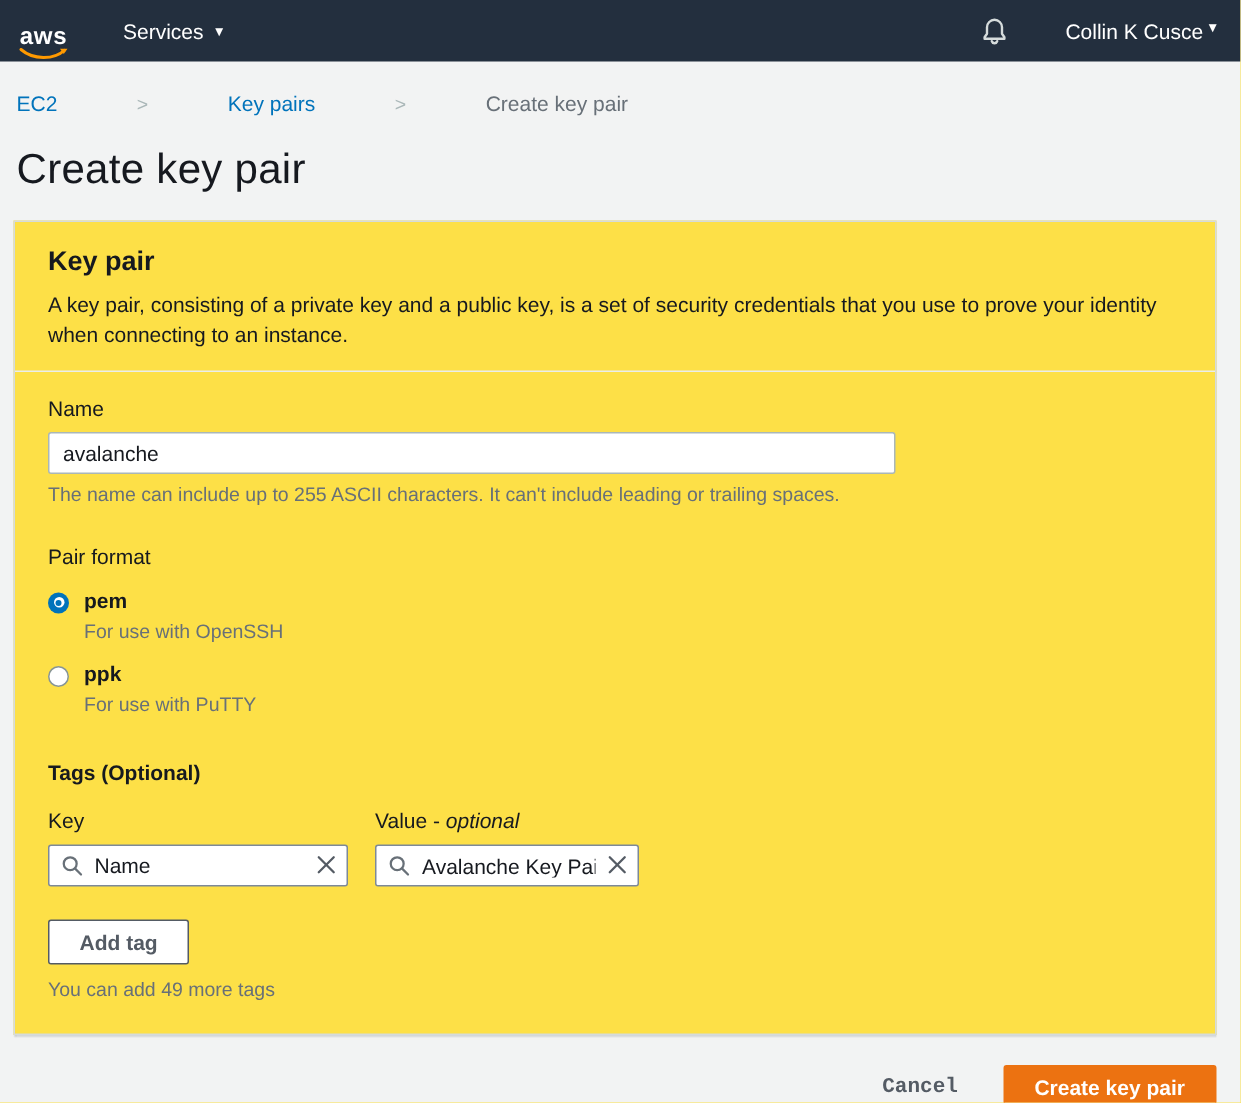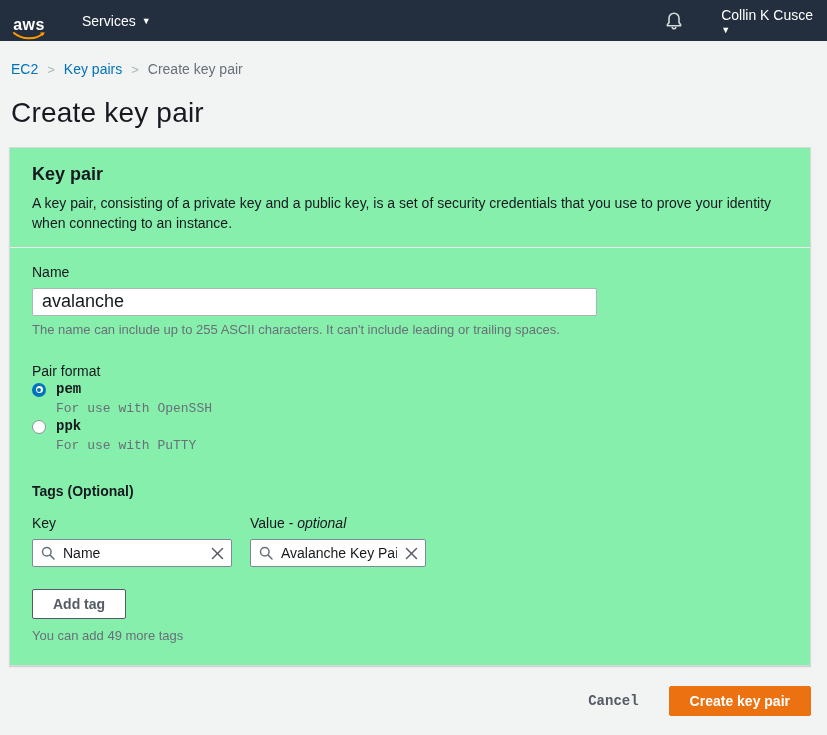--- a/index.html
+++ b/index.html
@@ -34,43 +34,43 @@
     margin-left: 36px; font-size: 14px; color: #ffffff;
     display: flex; align-items: center; gap: 6px; cursor: pointer;
   }
   .caret { font-size: 9px; color: #ffffff; }
   .topbar-right {
     margin-left: auto; display: flex; align-items: center; gap: 38px;
   }
   .bell { display: flex; align-items: center; cursor: pointer; }
   .user {
     font-size: 14px; color: #ffffff; display: flex; align-items: flex-start;
-    gap: 2px; cursor: pointer; flex-direction: column;
+    gap: 2px; cursor: pointer;
   }
 
   
   .breadcrumb {
     padding: 20px 12px 0 11px;
     font-size: 14px;
-    display: flex; align-items: center;
+    display: flex; align-items: center; gap: 44px;
   }
   .breadcrumb a { color: #0073bb; text-decoration: none; cursor: pointer; }
   .crumb-sep { color: #aab7b8; padding: 0 9px; font-size: 13px; }
   .crumb-current { color: #687078; }
 
   
   .page-title {
     font-size: 28px; font-weight: 400; color: #16191f;
     padding: 20px 12px 18px 11px; letter-spacing: 0.2px;
   }
 
   
   .panel {
     margin: 0 16px 0 9px;
-    background: #86efac;
+    background: #fde047;
     border: 1px solid #d5dbdb;
     border-radius: 0;
     box-shadow: 0 1px 1px 0 rgba(0,28,36,0.15);
   }
   .panel-header {
     padding: 16px 22px 13px 22px;
     border-bottom: 1px solid #eaeded;
   }
   .panel-title { font-size: 18px; font-weight: 700; color: #16191f; }
   .panel-desc {
@@ -79,29 +79,29 @@
   .panel-body { padding: 16px 22px 22px 22px; }
 
   .field-label { font-size: 14px; color: #16191f; display: block; }
 
   
   .name-input {
     margin-top: 8px;
     width: 565px; height: 28px;
     border: 1px solid #aab7b8; border-radius: 2px;
     font-family: "Liberation Sans", "DejaVu Sans", sans-serif;
-    font-size: 18px; color: #16191f;
+    font-size: 14px; color: #16191f;
     padding: 0 9px; background: #ffffff;
     display: block;
   }
   .helper-text { margin-top: 6px; font-size: 13px; color: #687078; }
 
   
   .file-format { margin-top: 26px; }
-  .radio-row { display: flex; align-items: flex-start; margin-top: 1px; cursor: pointer; font-family: Liberation Mono, monospace; }
+  .radio-row { display: flex; align-items: flex-start; margin-top: 13px; cursor: pointer; }
   .radio-circle {
     width: 14px; height: 14px; border-radius: 50%;
     margin-top: 3px; flex: 0 0 auto;
   }
   .radio-circle.unselected { border: 1px solid #879596; background: #ffffff; }
   .radio-circle.selected {
     background: #0073bb;
     display: flex; align-items: center; justify-content: center;
   }
   .radio-inner-white {

